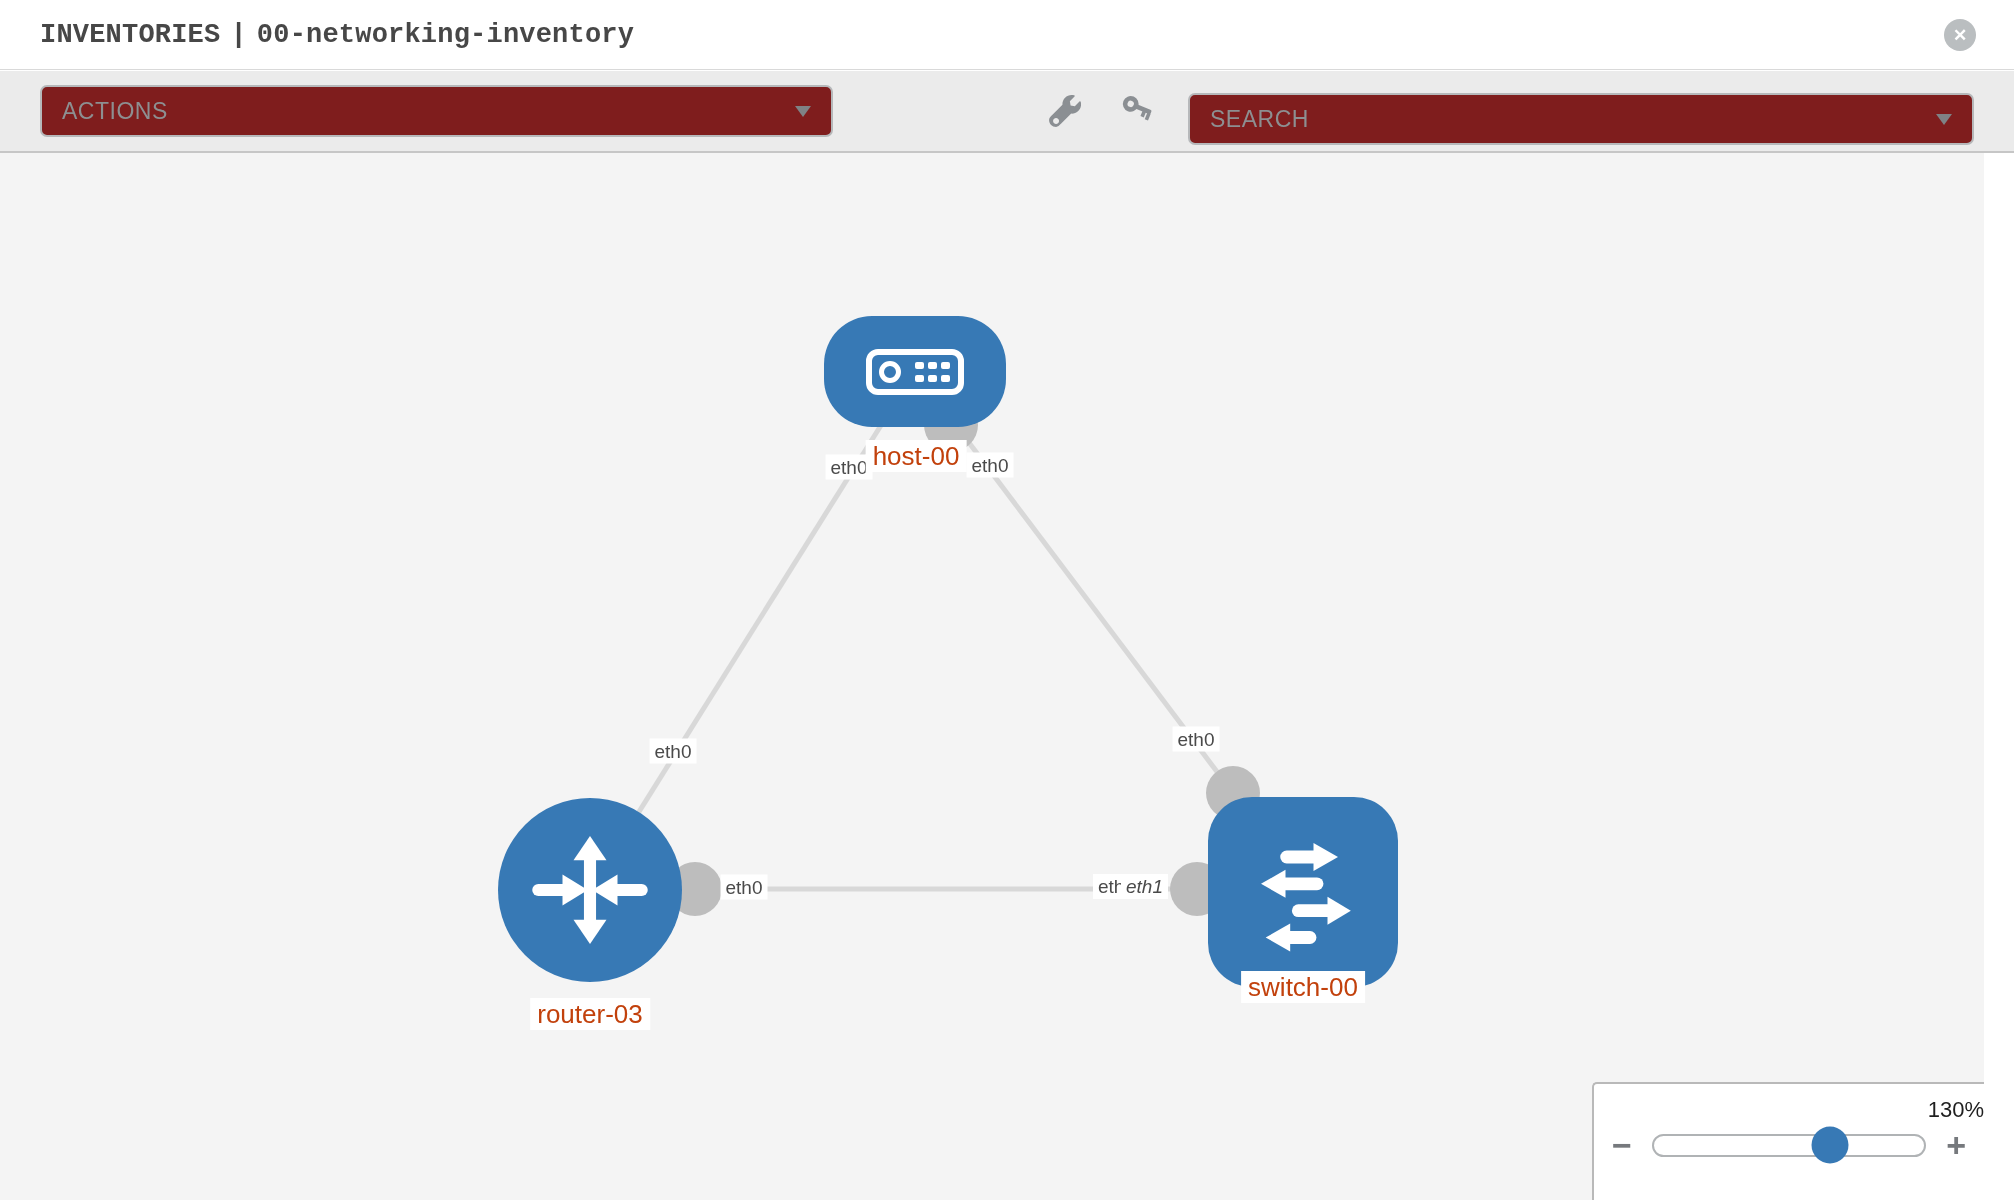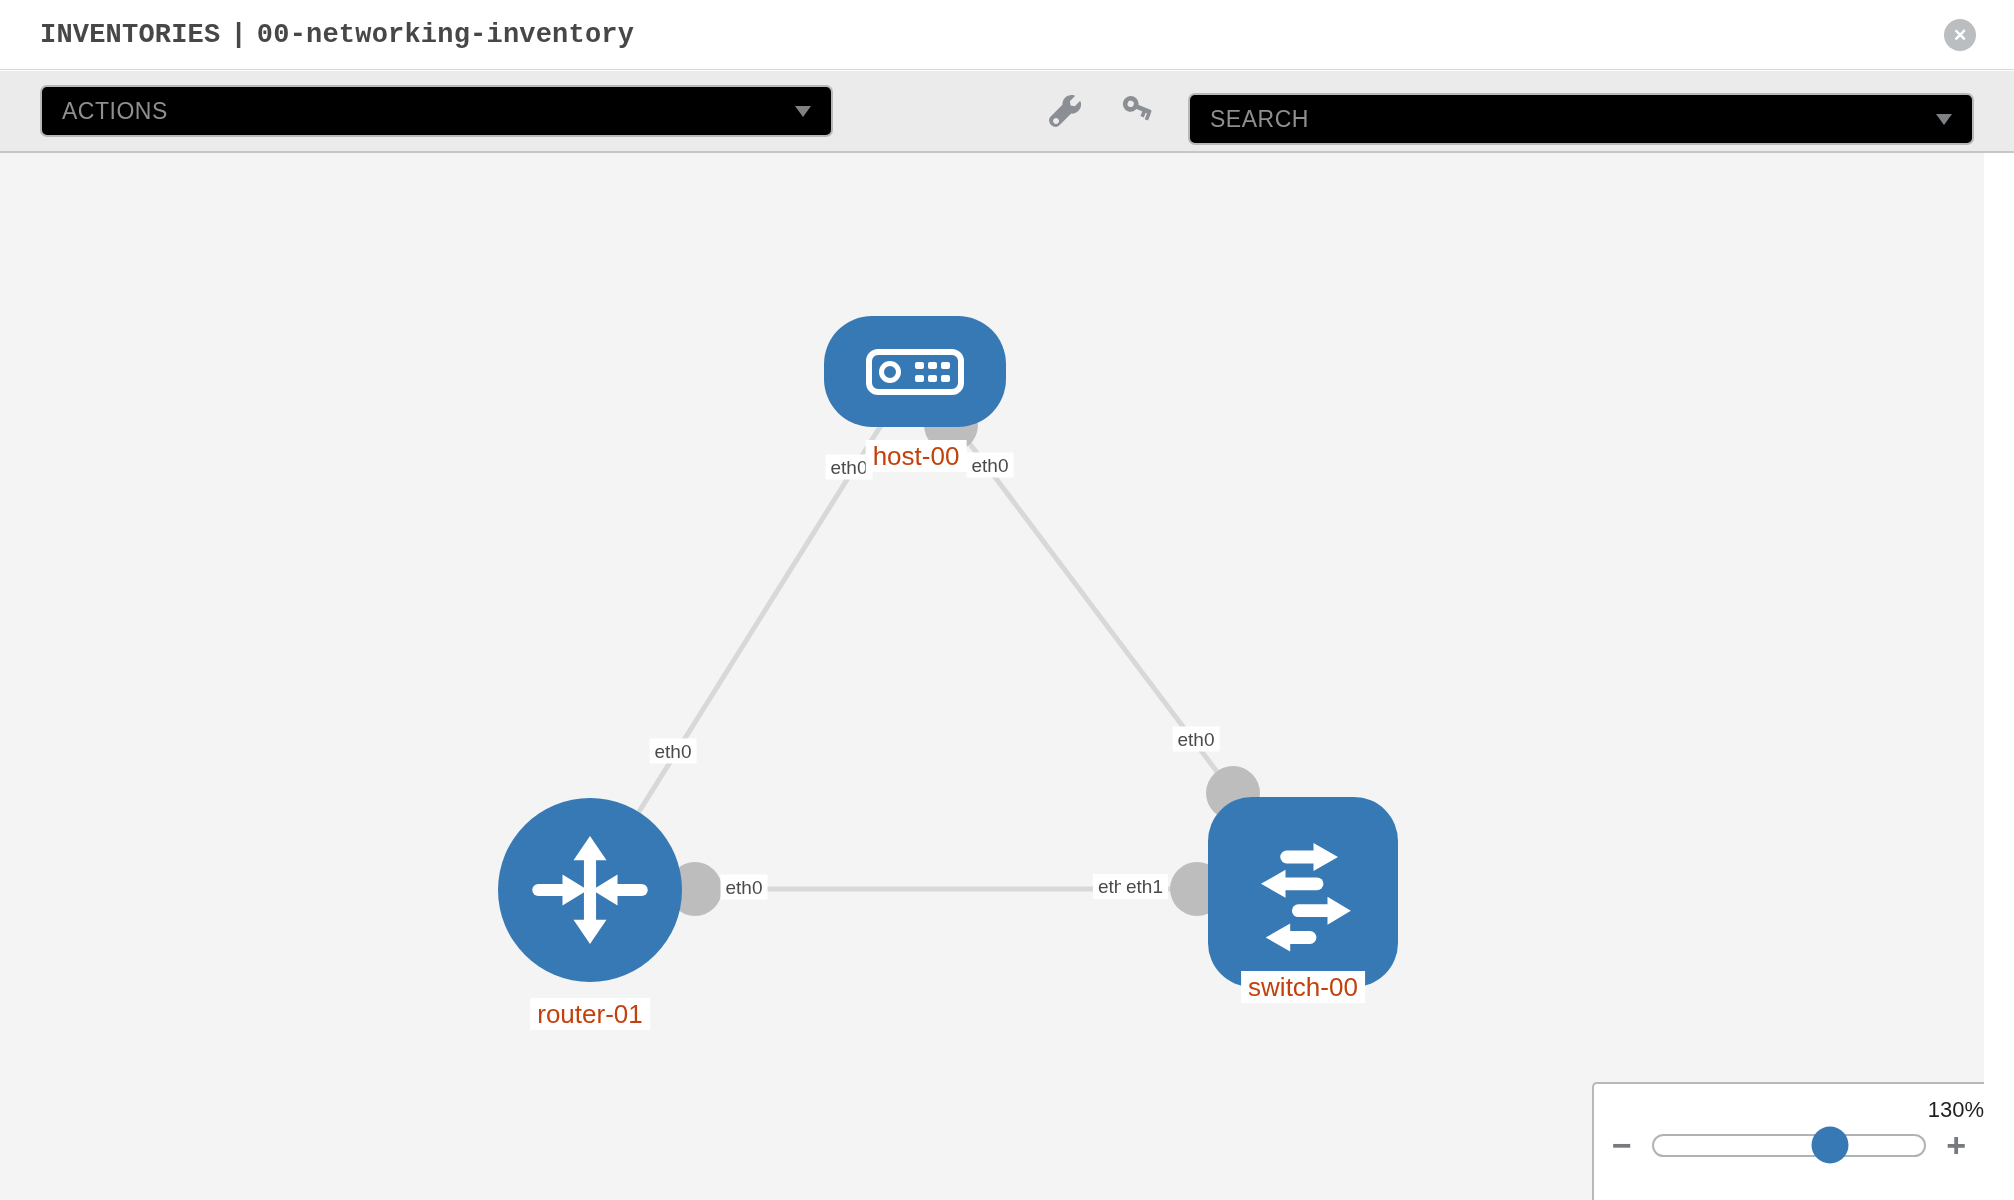--- a/index.html
+++ b/index.html
@@ -13,21 +13,21 @@
   .hdr-title { position:absolute; left:40px; top:50%; transform:translateY(-50%);
     font-size:27px; font-weight:bold; color:#474747; letter-spacing:.2px; white-space:nowrap;font-family:Liberation Mono, monospace; }
   .hdr-title .sep { margin:0 10px; color:#474747; font-weight:bold; }
   .close-btn { position:absolute; right:38px; top:19px; width:32px; height:32px;
     border-radius:50%; background:#babec0; color:#fff; display:flex; align-items:center;
     justify-content:center; font-size:17px; font-weight:bold; cursor:pointer; }
 
   
   .toolbar { position:absolute; left:0; top:71px; width:100%; height:82px; background:#ebebeb;
     border-bottom:2px solid #c6c6c6; display:flex; align-items:center; padding:0 40px; }
-  .select { height:52px; background:#000000; border:2px solid #b6b8ba; border-radius:7px;
+  .select { height:52px; background:#7f1d1d; border:2px solid #b6b8ba; border-radius:7px;
     display:flex; align-items:center; justify-content:space-between; padding:16px 20px;
     color:#8d8f91; font-size:23px; letter-spacing:.5px; cursor:pointer; }
   .select-actions { width:793px; }
   .select-search { flex:1;margin-top:16px; }
   .caret { width:0; height:0; border-left:8px solid transparent; border-right:8px solid transparent;
     border-top:11px solid #7f8285; margin-left:12px; }
   .tool-icons { display:flex; align-items:center; gap:38px; margin-left:215px; margin-right:34px; }
   .tool { width:34px; height:34px; display:flex; align-items:center; justify-content:center; cursor:pointer; }
 
   
@@ -47,21 +47,21 @@
 
   .iface { position:absolute; transform:translate(-50%,-50%); background:#fff; color:#4a4a4a;
     font-size:19px; line-height:23px; padding:1px 5px; white-space:nowrap; z-index:5; }
   .iface.abs { transform:none; }
   .if-host-l { left:849px;  top:314px; }
   .if-host-r { left:990px;  top:312px; }
   .if-rtr-up { left:673px;  top:598px; }
   .if-sw-up  { left:1196px; top:586px; }
   .if-mid-l  { left:744px;  top:734px; }
   .if-mid-r0 { left:1093px; top:721px; }
-  .if-mid-r1 { left:1121px; top:721px; }
+  .if-mid-r1 { left:1121px; top:721px;font-style:italic; }
 
   .nodelabel { position:absolute; transform:translate(-50%,-50%); background:#fff; color:#c2410c;
     font-size:26px; line-height:30px; padding:1px 7px; white-space:nowrap; z-index:5; }
   .nl-host   { left:916px;  top:303px; }
   .nl-router { left:590px;  top:861px; }
   .nl-switch { left:1303px; top:834px; }
 
   
   .zoom-panel { position:absolute; right:0; bottom:0; width:392px; height:118px; background:#fff;
     border-top:2px solid #b9b9b9; border-left:2px solid #b9b9b9; border-top-left-radius:5px; z-index:6; }
@@ -174,21 +174,21 @@
 
     <span class="iface if-host-l">eth0</span>
     <span class="iface if-host-r">eth0</span>
     <span class="iface if-rtr-up">eth0</span>
     <span class="iface if-sw-up">eth0</span>
     <span class="iface if-mid-l">eth0</span>
     <span class="iface abs if-mid-r0">eth0</span>
     <span class="iface abs if-mid-r1">eth1</span>
 
     <span class="nodelabel nl-host">host-00</span>
-    <span class="nodelabel nl-router">router-01</span>
+    <span class="nodelabel nl-router">router-03</span>
     <span class="nodelabel nl-switch">switch-00</span>
 
     <div class="zoom-panel">
       <div class="zoom-level">130%</div>
       <div class="zoom-row">
         <span class="zoom-btn">−</span>
         <div class="zoom-track">
           <div class="zoom-handle"></div>
         </div>
         <span class="zoom-btn">+</span>

